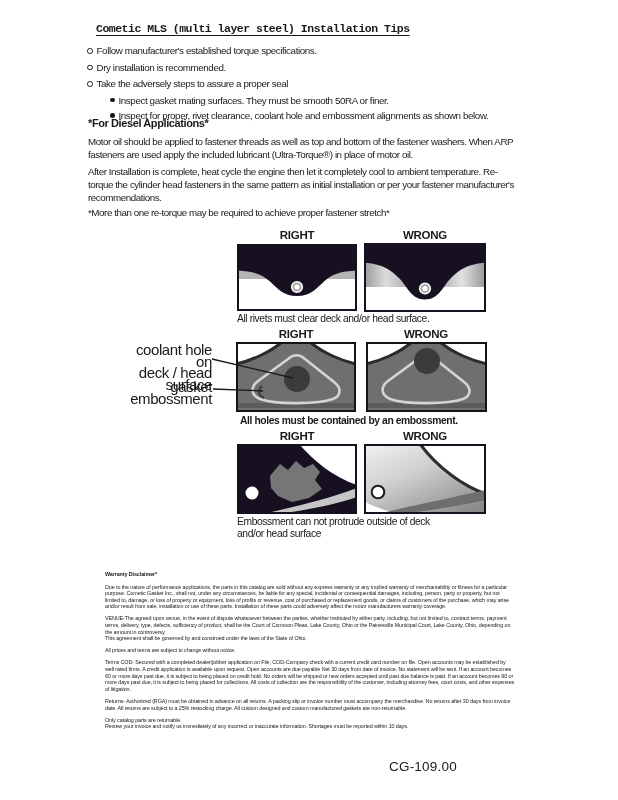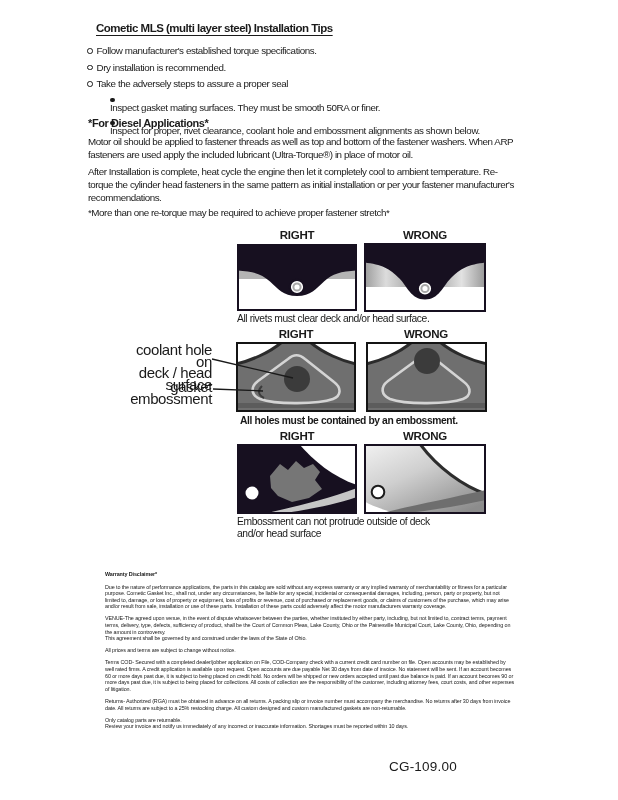--- a/index.html
+++ b/index.html
@@ -1,22 +1,22 @@
 <!DOCTYPE html>
 <html><head>
 <meta charset="utf-8">
 <style>
   html,body{margin:0;padding:0;background:#ffffff;}
   .page{position:relative;width:618px;height:800px;background:#ffffff;overflow:hidden;
         font-family:"Liberation Sans",sans-serif;color:#1a1a1a;}
   .title{position:absolute;left:96px;top:22px;font-size:11.5px;font-weight:bold;
-         letter-spacing:-0.5px;text-decoration:underline;text-underline-offset:3px;margin:0;}
+         letter-spacing:-0.5px;text-decoration:underline;text-underline-offset:3px;margin:0;font-family:Liberation Mono, monospace;}
   .tips{position:absolute;left:87px;top:45px;width:445px;font-size:9.8px;letter-spacing:-0.4px;}
   .tip{display:flex;align-items:flex-start;margin-bottom:4.6px;line-height:12px;}
-  .tip.sub{margin-left:23px;margin-bottom:3.6px;flex-direction:column;}
+  .tip.sub{margin-left:23px;margin-bottom:3.6px;}
   .circ{flex:0 0 auto;width:3.5px;height:3.5px;border:1px solid #1a1a1a;border-radius:50%;
         margin:3px 4px 0 0;}
   .dot{flex:0 0 auto;width:4.5px;height:4.5px;background:#1a1a1a;border-radius:50%;
        margin:3px 4px 0 0;}
   .diesel-heading{position:absolute;left:88px;top:117px;font-size:11px;font-weight:bold;
                   letter-spacing:-0.4px;}
   .para{position:absolute;left:88px;width:432px;font-size:9.8px;letter-spacing:-0.45px;
         line-height:13.2px;margin:0;}
   .p1{top:135px;}
   .p2{top:165px;}

